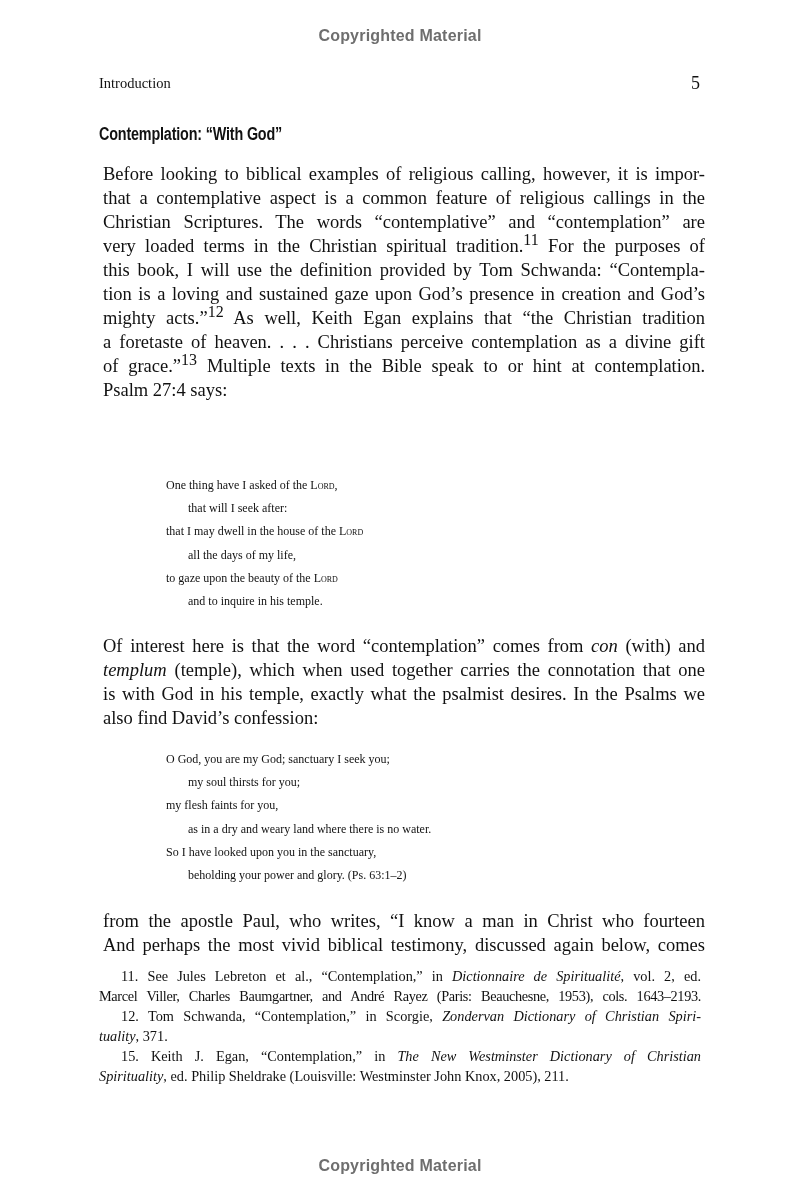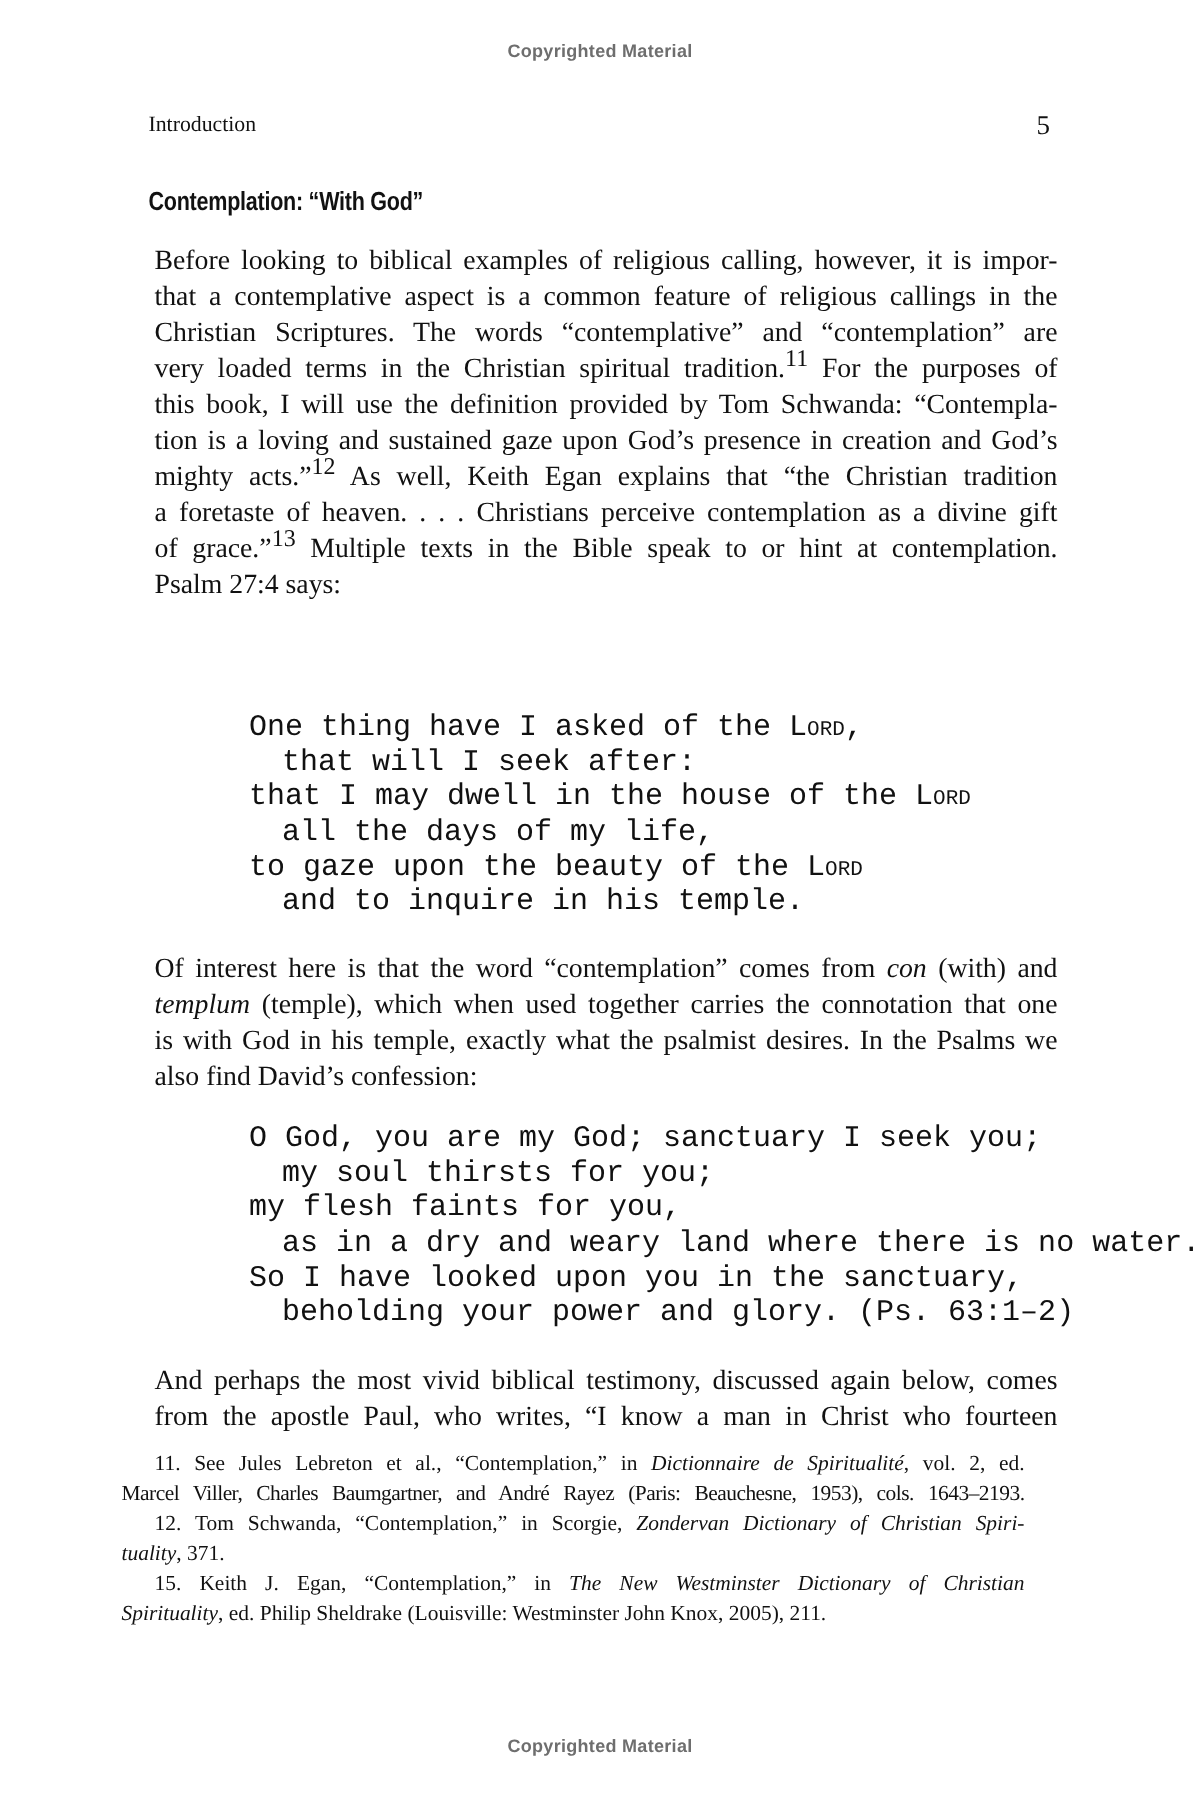--- a/index.html
+++ b/index.html
@@ -1,19 +1,19 @@
 <!DOCTYPE html>
 <html><head>
 <meta charset="utf-8">
 <style>
   html, body { margin: 0; padding: 0; background: #ffffff; }
   body { width: 800px; height: 1200px; position: relative; overflow: hidden; color: #111; }
   .watermark {
     position: absolute; left: 0; width: 800px; text-align: center;
-    font-family: "Liberation Sans", sans-serif; font-size: 12px; font-weight: bold;
+    font-family: "Liberation Sans", sans-serif; font-size: 16px; font-weight: bold;
     color: #6e6e6e; letter-spacing: 0.2px;
   }
   .wm-top { top: 27px; }
   .wm-bottom { top: 1157px; }
   .running-head {
     position: absolute; top: 73px; left: 99px; width: 601px;
     font-family: "Liberation Serif", serif; font-size: 14.5px;
   }
   .running-head .title { position: absolute; left: 0; top: 2px; }
   .running-head .pagenum { position: absolute; right: 0; top: 0; font-size: 18px; }
@@ -25,27 +25,27 @@
   .body-text {
     position: absolute; left: 99px; width: 602px;
     font-family: "Liberation Serif", serif; font-size: 18.5px; line-height: 24px;
     text-align: justify; margin: 4px;
   }
   .body-text .line { display: block; text-align: justify; text-align-last: justify; height: 24px; white-space: nowrap; }
   .body-text .line.last { text-align-last: left; }
   sup { font-size: 16px; line-height: 0; vertical-align: super; }
   .verse {
     position: absolute; left: 166px;
-    font-family: Liberation Mono, monospace; font-size: 20px; line-height: 23.2px;
+    font-family: Liberation Serif, serif; font-size: 12px; line-height: 23.2px;
   }
   .verse .v-line { display: block; white-space: nowrap; }
   .verse .v-line.indent { padding-left: 22px; }
   .sc { font-variant: small-caps; }
   .footnotes {
-    position: absolute; top: 966px; left: 81px; width: 602px;
+    position: absolute; top: 966px; left: 99px; width: 602px;
     font-family: "Liberation Serif", serif; font-size: 14.3px; line-height: 20px;
   }
   .fn-line { display: block; white-space: nowrap; text-align: justify; text-align-last: justify; height: 20px; }
   .fn-line.first { padding-left: 22px; }
   .fn-line.last { text-align-last: left; }
   i, em { font-style: italic; }
 </style>
 </head>
 <body>
 
@@ -90,22 +90,22 @@
 <div class="verse" style="top:748px;">
   <span class="v-line">O God, you are my God; sanctuary I seek you;</span>
   <span class="v-line indent">my soul thirsts for you;</span>
   <span class="v-line">my flesh faints for you,</span>
   <span class="v-line indent">as in a dry and weary land where there is no water.</span>
   <span class="v-line">So I have looked upon you in the sanctuary,</span>
   <span class="v-line indent">beholding your power and glory. (Ps. 63:1–2)</span>
 </div>
 
 <div class="body-text" style="top:905px;">
+  <span class="line">from the apostle Paul, who writes, “I know a man in Christ who fourteen</span>
   <span class="line">And perhaps the most vivid biblical testimony, discussed again below, comes</span>
-  <span class="line">from the apostle Paul, who writes, “I know a man in Christ who fourteen</span>
 </div>
 
 <div class="footnotes">
   <span class="fn-line first"><span>11. See Jules Lebreton et al., “Contemplation,” in </span><i>Dictionnaire de Spiritualité</i><span>, vol. 2, ed.</span></span>
   <span class="fn-line" style="letter-spacing:-0.35px;">Marcel Viller, Charles Baumgartner, and André Rayez (Paris: Beauchesne, 1953), cols. 1643–2193.</span>
   <span class="fn-line first"><span>12. Tom Schwanda, “Contemplation,” in Scorgie, </span><i>Zondervan Dictionary of Christian Spiri-</i></span>
   <span class="fn-line last"><i>tuality</i><span>, 371.</span></span>
   <span class="fn-line first"><span>15. Keith J. Egan, “Contemplation,” in </span><i>The New Westminster Dictionary of Christian</i></span>
   <span class="fn-line last"><i>Spirituality</i><span>, ed. Philip Sheldrake (Louisville: Westminster John Knox, 2005), 211.</span></span>
 </div>

